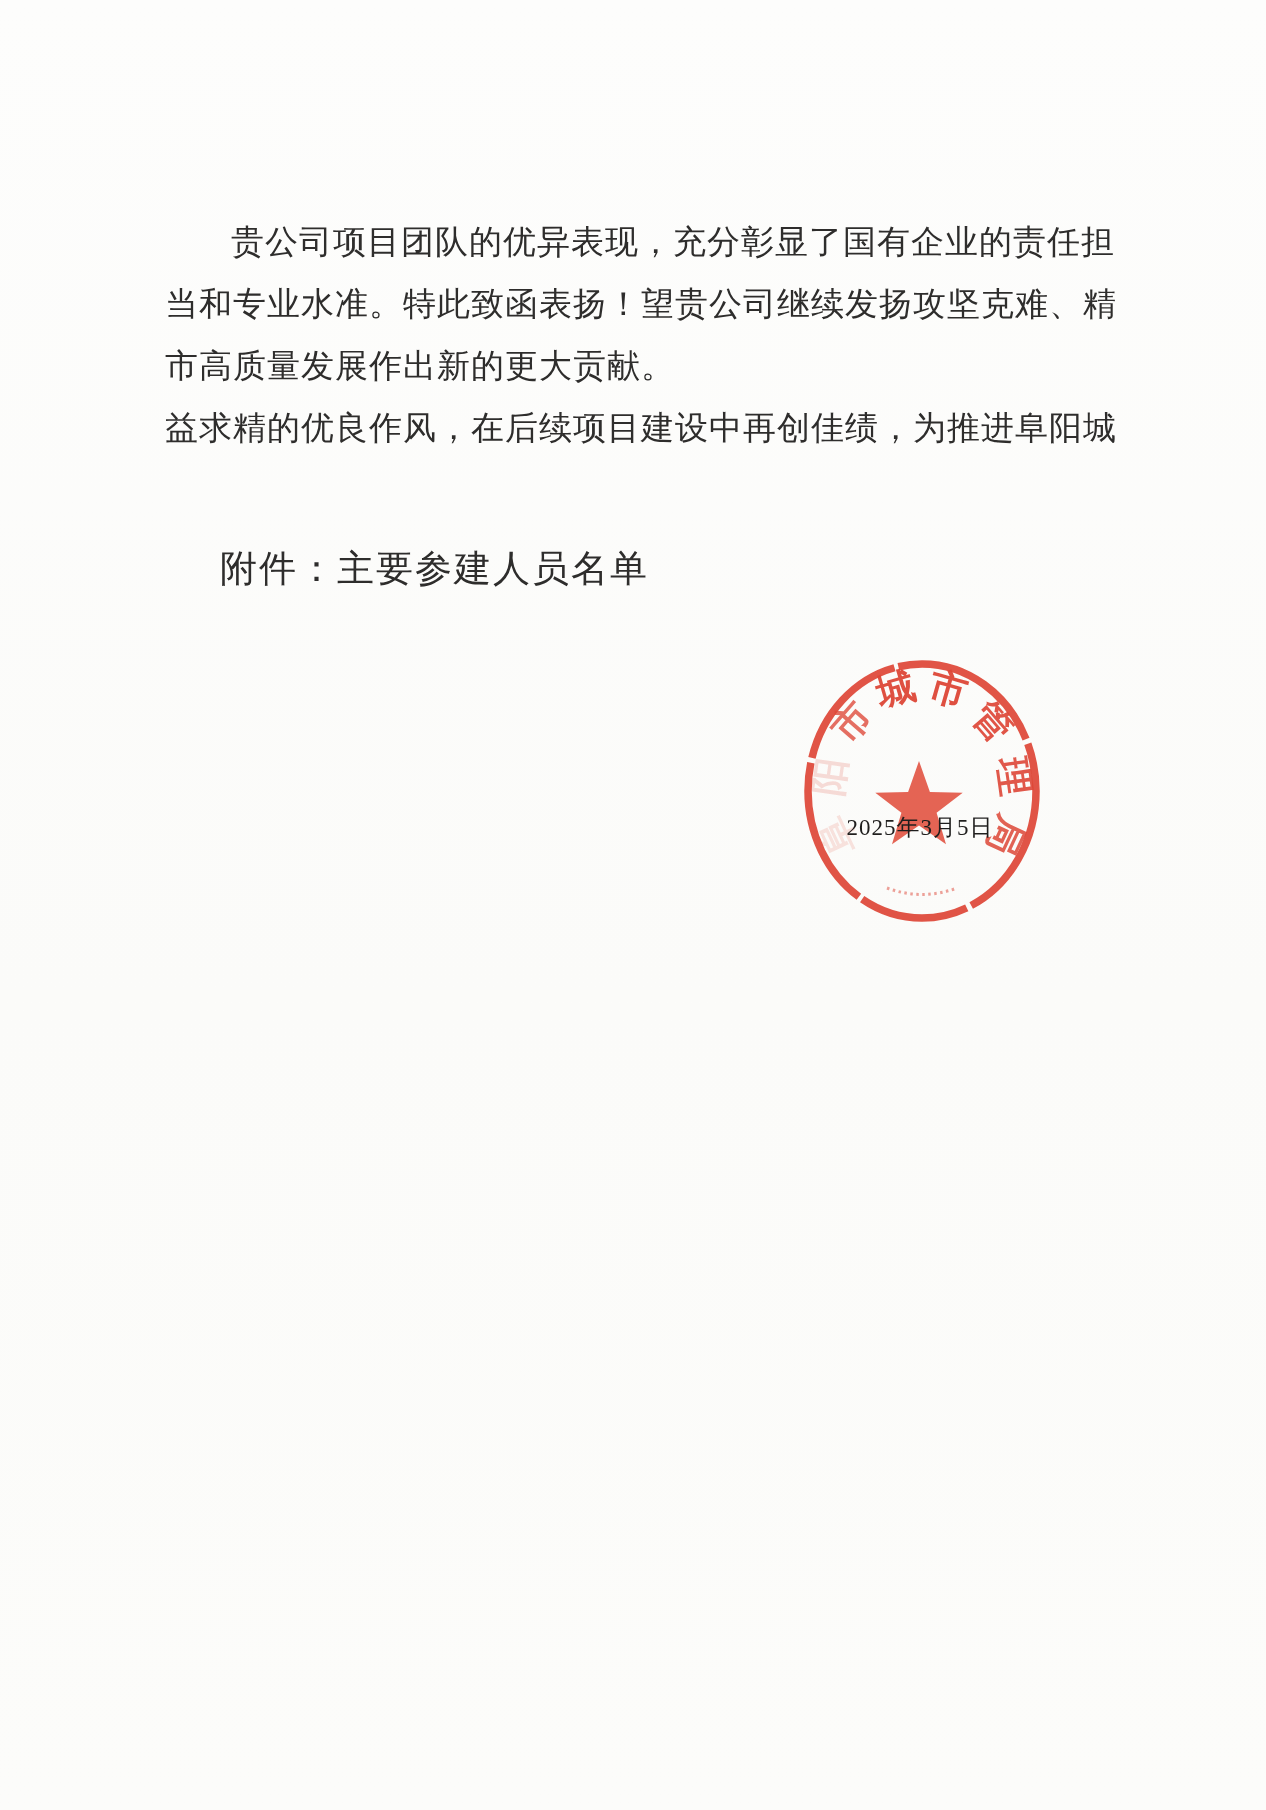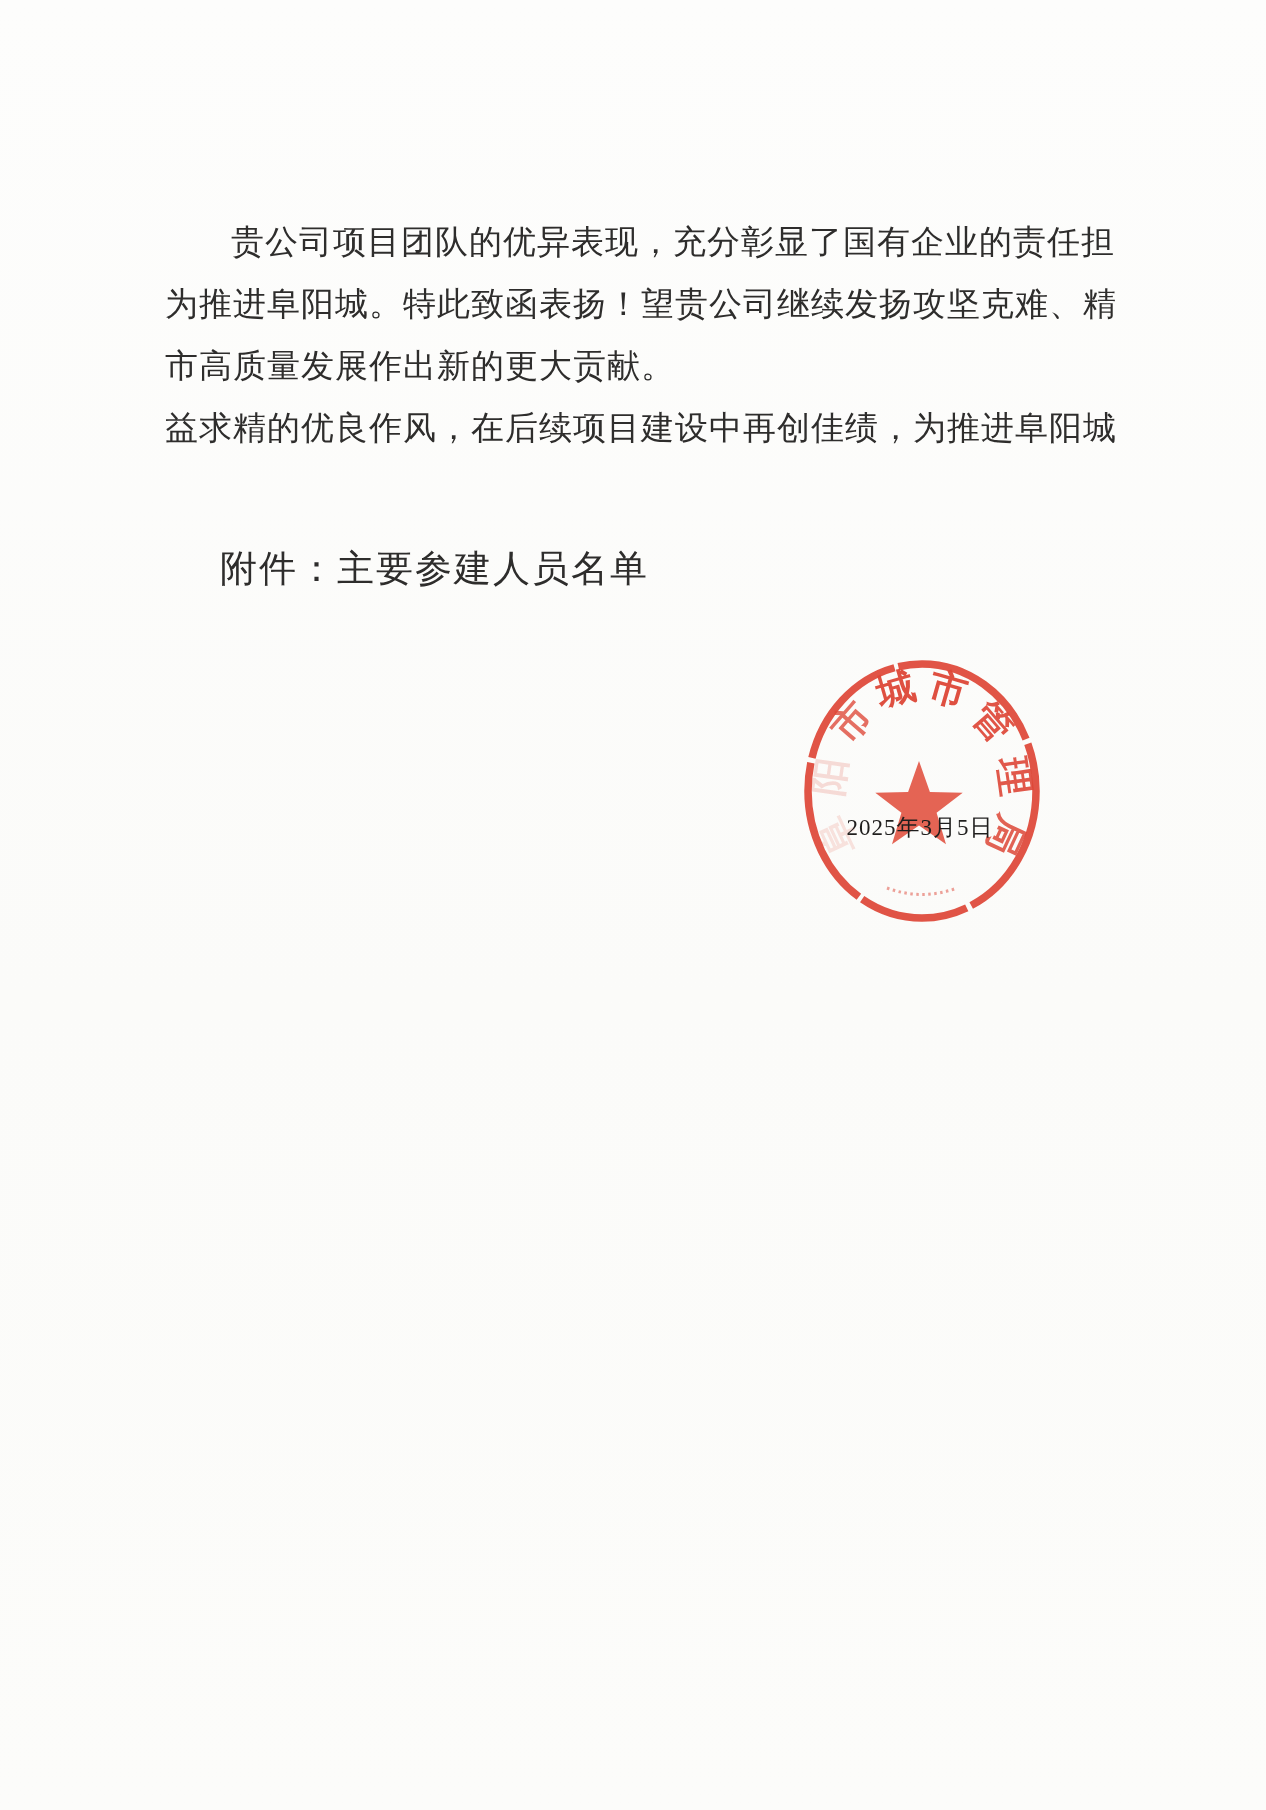--- a/index.html
+++ b/index.html
@@ -42,21 +42,21 @@
     font-weight:bold;
   }
 </style>
 </head>
 <body>
 
 <div class="page">
 
   <div class="body-text">
     <span class="line first">贵公司项目团队的优异表现，充分彰显了国有企业的责任担</span>
-    <span class="line">为推进阜阳城。特此致函表扬！望贵公司继续发扬攻坚克难、精</span>
+    <span class="line">当和专业水准。特此致函表扬！望贵公司继续发扬攻坚克难、精</span>
     <span class="line last">市高质量发展作出新的更大贡献。</span>
     <span class="line">益求精的优良作风，在后续项目建设中再创佳绩，为推进阜阳城</span>
   </div>
 
   <div class="attachment">附件：主要参建人员名单</div>
 
   <svg class="seal" viewBox="0 0 250 272">
 
     <ellipse cx="125" cy="136" rx="114" ry="127" fill="none" stroke="#df3827" stroke-width="7.5" stroke-dasharray="138 5 110 4 150 5 128 4 160 5" opacity="0.93"></ellipse>
 

